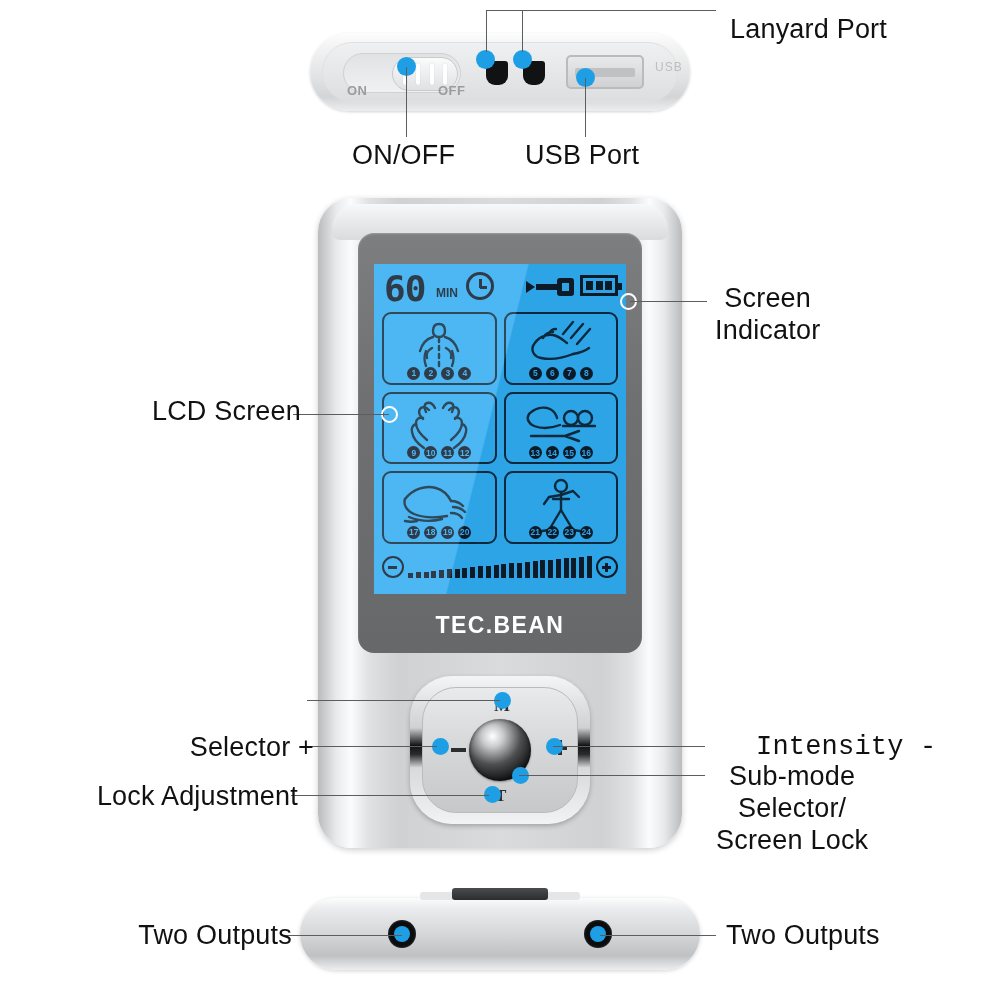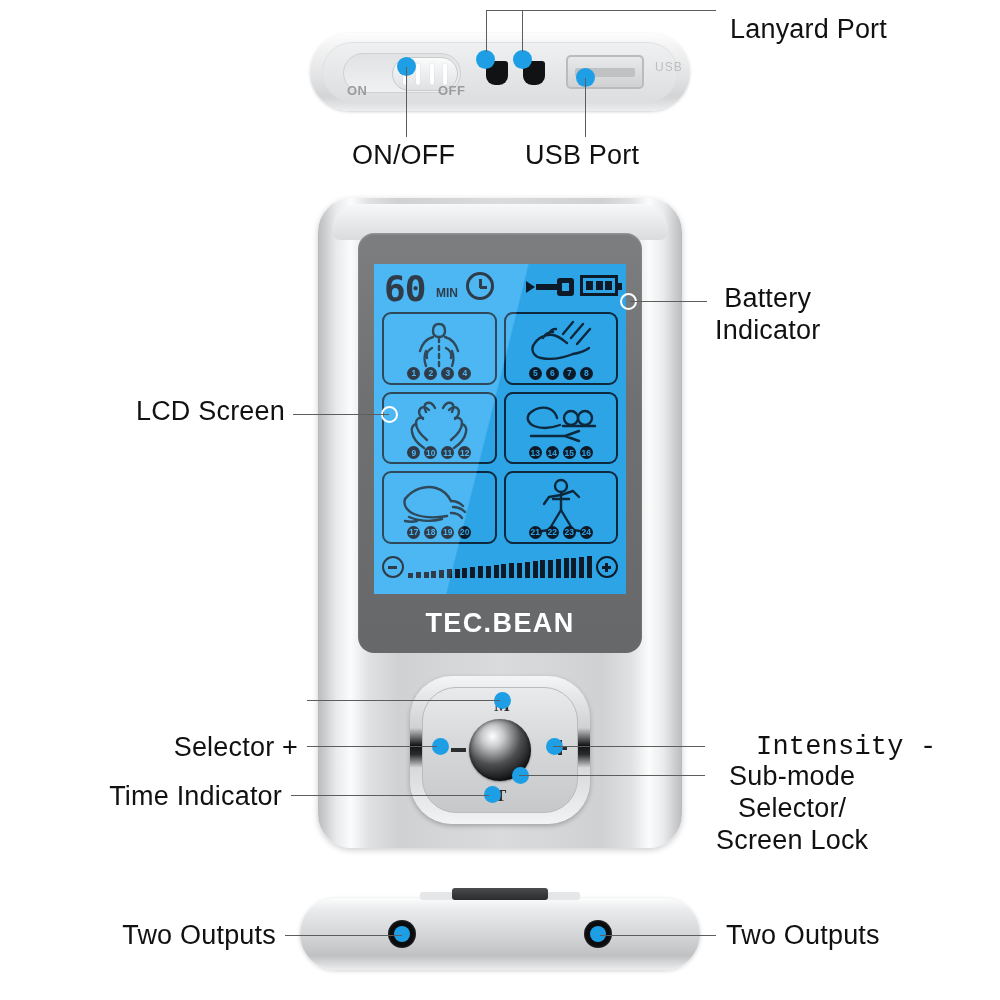--- a/index.html
+++ b/index.html
@@ -9,21 +9,21 @@
     position:relative;overflow:hidden;
     -webkit-font-smoothing:antialiased;
   }
   .stage{position:absolute;left:0;top:0;width:1000px;height:1000px;}
 
   
   .callout{
     position:absolute;font-size:27px;color:#111;letter-spacing:.2px;
     line-height:1.18;white-space:pre-line;font-weight:400;
   }
-  .callout.r{text-align:right;}
+  .callout.r{text-align:right;margin-left:16px;}
   .callout.l{text-align:center;}
 
   
   .lead{position:absolute;background:#5d5d5d;height:1px;}
   .lead.v{width:1px;height:auto;}
 
   
   .dot{
     position:absolute;width:19px;height:19px;border-radius:50%;
     background:#1e9fe5;
@@ -99,21 +99,21 @@
     background:linear-gradient(180deg,#f7f8f9,#d9dbdd);
   }
   .bezel{
     position:absolute;left:40px;top:35px;width:284px;height:420px;
     border-radius:16px;
     background:linear-gradient(180deg,#7c7e80 0%,#6e7072 40%,#66686a 100%);
     box-shadow:inset 0 1px 2px rgba(255,255,255,.25);
   }
   .brand{
     position:absolute;left:0;right:0;bottom:14px;text-align:center;
-    color:#ffffff;font-size:27px;font-weight:700;letter-spacing:1.4px;
+    color:#ffffff;font-size:23px;font-weight:700;letter-spacing:1.4px;
   }
 
   
   .lcd{
     position:absolute;left:16px;top:31px;width:252px;height:330px;
     background:#2fabf0;overflow:hidden;
   }
   .lcd-sheen{
     position:absolute;left:0;top:0;width:100%;height:100%;
     background:linear-gradient(104deg,
@@ -466,26 +466,26 @@
   <div class="lead" style="left:630px;top:301px;width:77px;"></div>
   <div class="lead" style="left:293px;top:414px;width:96px;"></div>
 
   <div class="lead" style="left:307px;top:700px;width:193px;"></div>
   <div class="lead" style="left:307px;top:746px;width:130px;"></div>
   <div class="lead" style="left:291px;top:795px;width:198px;"></div>
 
   <div class="lead" style="left:553px;top:746px;width:152px;"></div>
   <div class="lead" style="left:519px;top:775px;width:186px;"></div>
 
-  <div class="callout l" style="left:715px;top:283px;">Battery
+  <div class="callout l" style="left:715px;top:283px;">Screen
 Indicator</div>
   <div class="callout r" style="left:0px;top:396px;width:285px;">LCD Screen</div>
 
   <div class="callout r" style="left:0px;top:732px;width:298px;">Selector +</div>
-  <div class="callout r" style="left:0px;top:781px;width:282px;">Time Indicator</div>
+  <div class="callout r" style="left:0px;top:781px;width:282px;">Lock Adjustment</div>
 
   <div class="callout l" style="left:756px;top:732px;font-family:Liberation Mono, monospace;">Intensity -</div>
   <div class="callout l" style="left:716px;top:761px;">Sub-mode
 Selector/
 Screen Lock</div>
 
   <div class="botedge">
     <div class="botedge-nub2"></div>
     <div class="botedge-nub"></div>
     <div class="jack" style="left:88px;">

